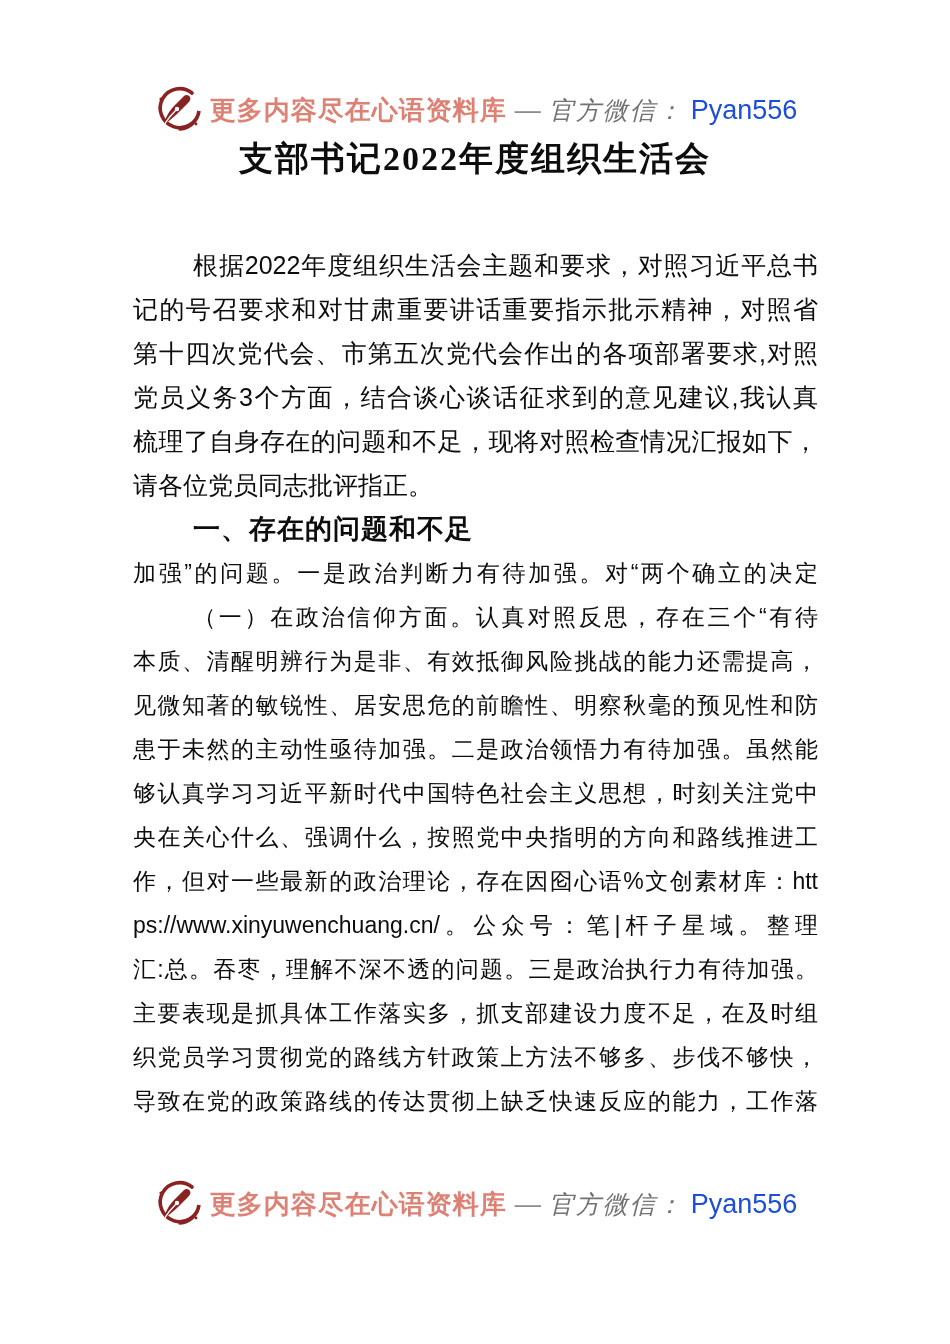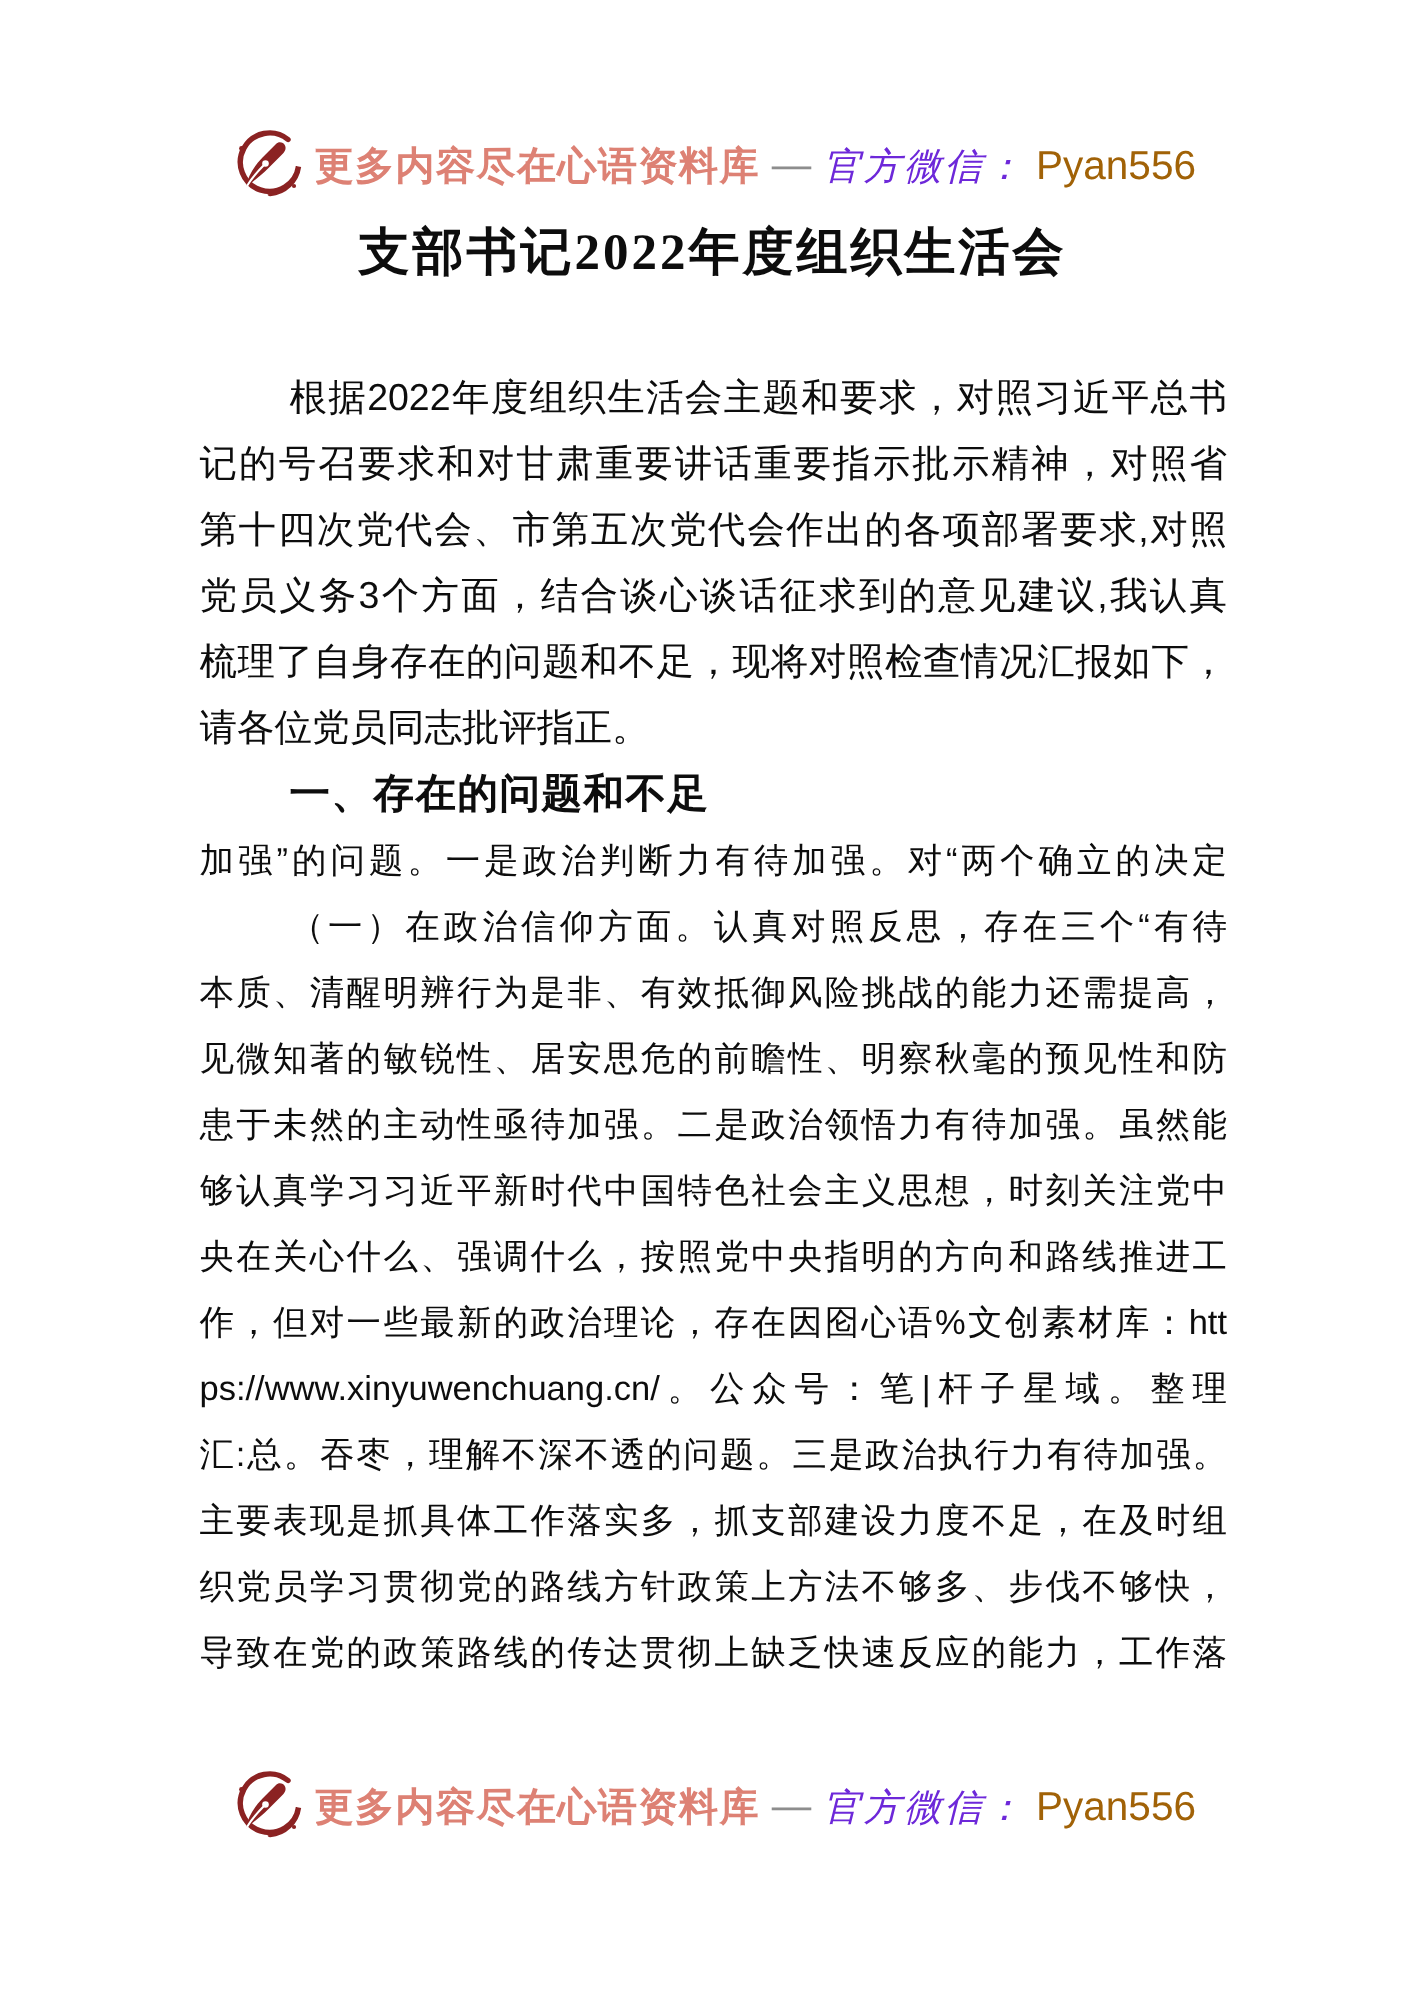--- a/index.html
+++ b/index.html
@@ -22,30 +22,30 @@
   .watermark.header{top:84px;}
   .watermark.footer{top:1178px;}
   .wm-logo{width:50px;height:52px;flex:0 0 auto;}
   .wm-main{
     font-family:"Liberation Serif","DejaVu Serif",serif;
     font-weight:bold;font-size:26px;color:#dd8174;letter-spacing:1px;
   }
   .wm-dash{font-size:26px;color:#8d8d8d;font-weight:bold;margin:0 1px;}
   .wm-label{
     font-family:"Liberation Serif","DejaVu Serif",serif;
-    font-style:italic;font-size:25px;color:#6d28d9;letter-spacing:2px;
+    font-style:italic;font-size:25px;color:#737373;letter-spacing:2px;
   }
   .wm-id{
     font-family:"Liberation Sans","DejaVu Sans",sans-serif;
-    font-size:27px;color:#a16207;
+    font-size:27px;color:#1d4ed8;
   }
 
   
   .doc-title{
-    position:absolute;top:146px;left:0;width:100%;
+    position:absolute;top:136px;left:0;width:100%;
     text-align:center;
     font-family:"Liberation Serif","DejaVu Serif",serif;
     font-weight:bold;
     font-size:34px;line-height:46px;
     letter-spacing:2px;
   }
 
   
   .doc-body{
     position:absolute;top:243px;left:133px;width:685px;

